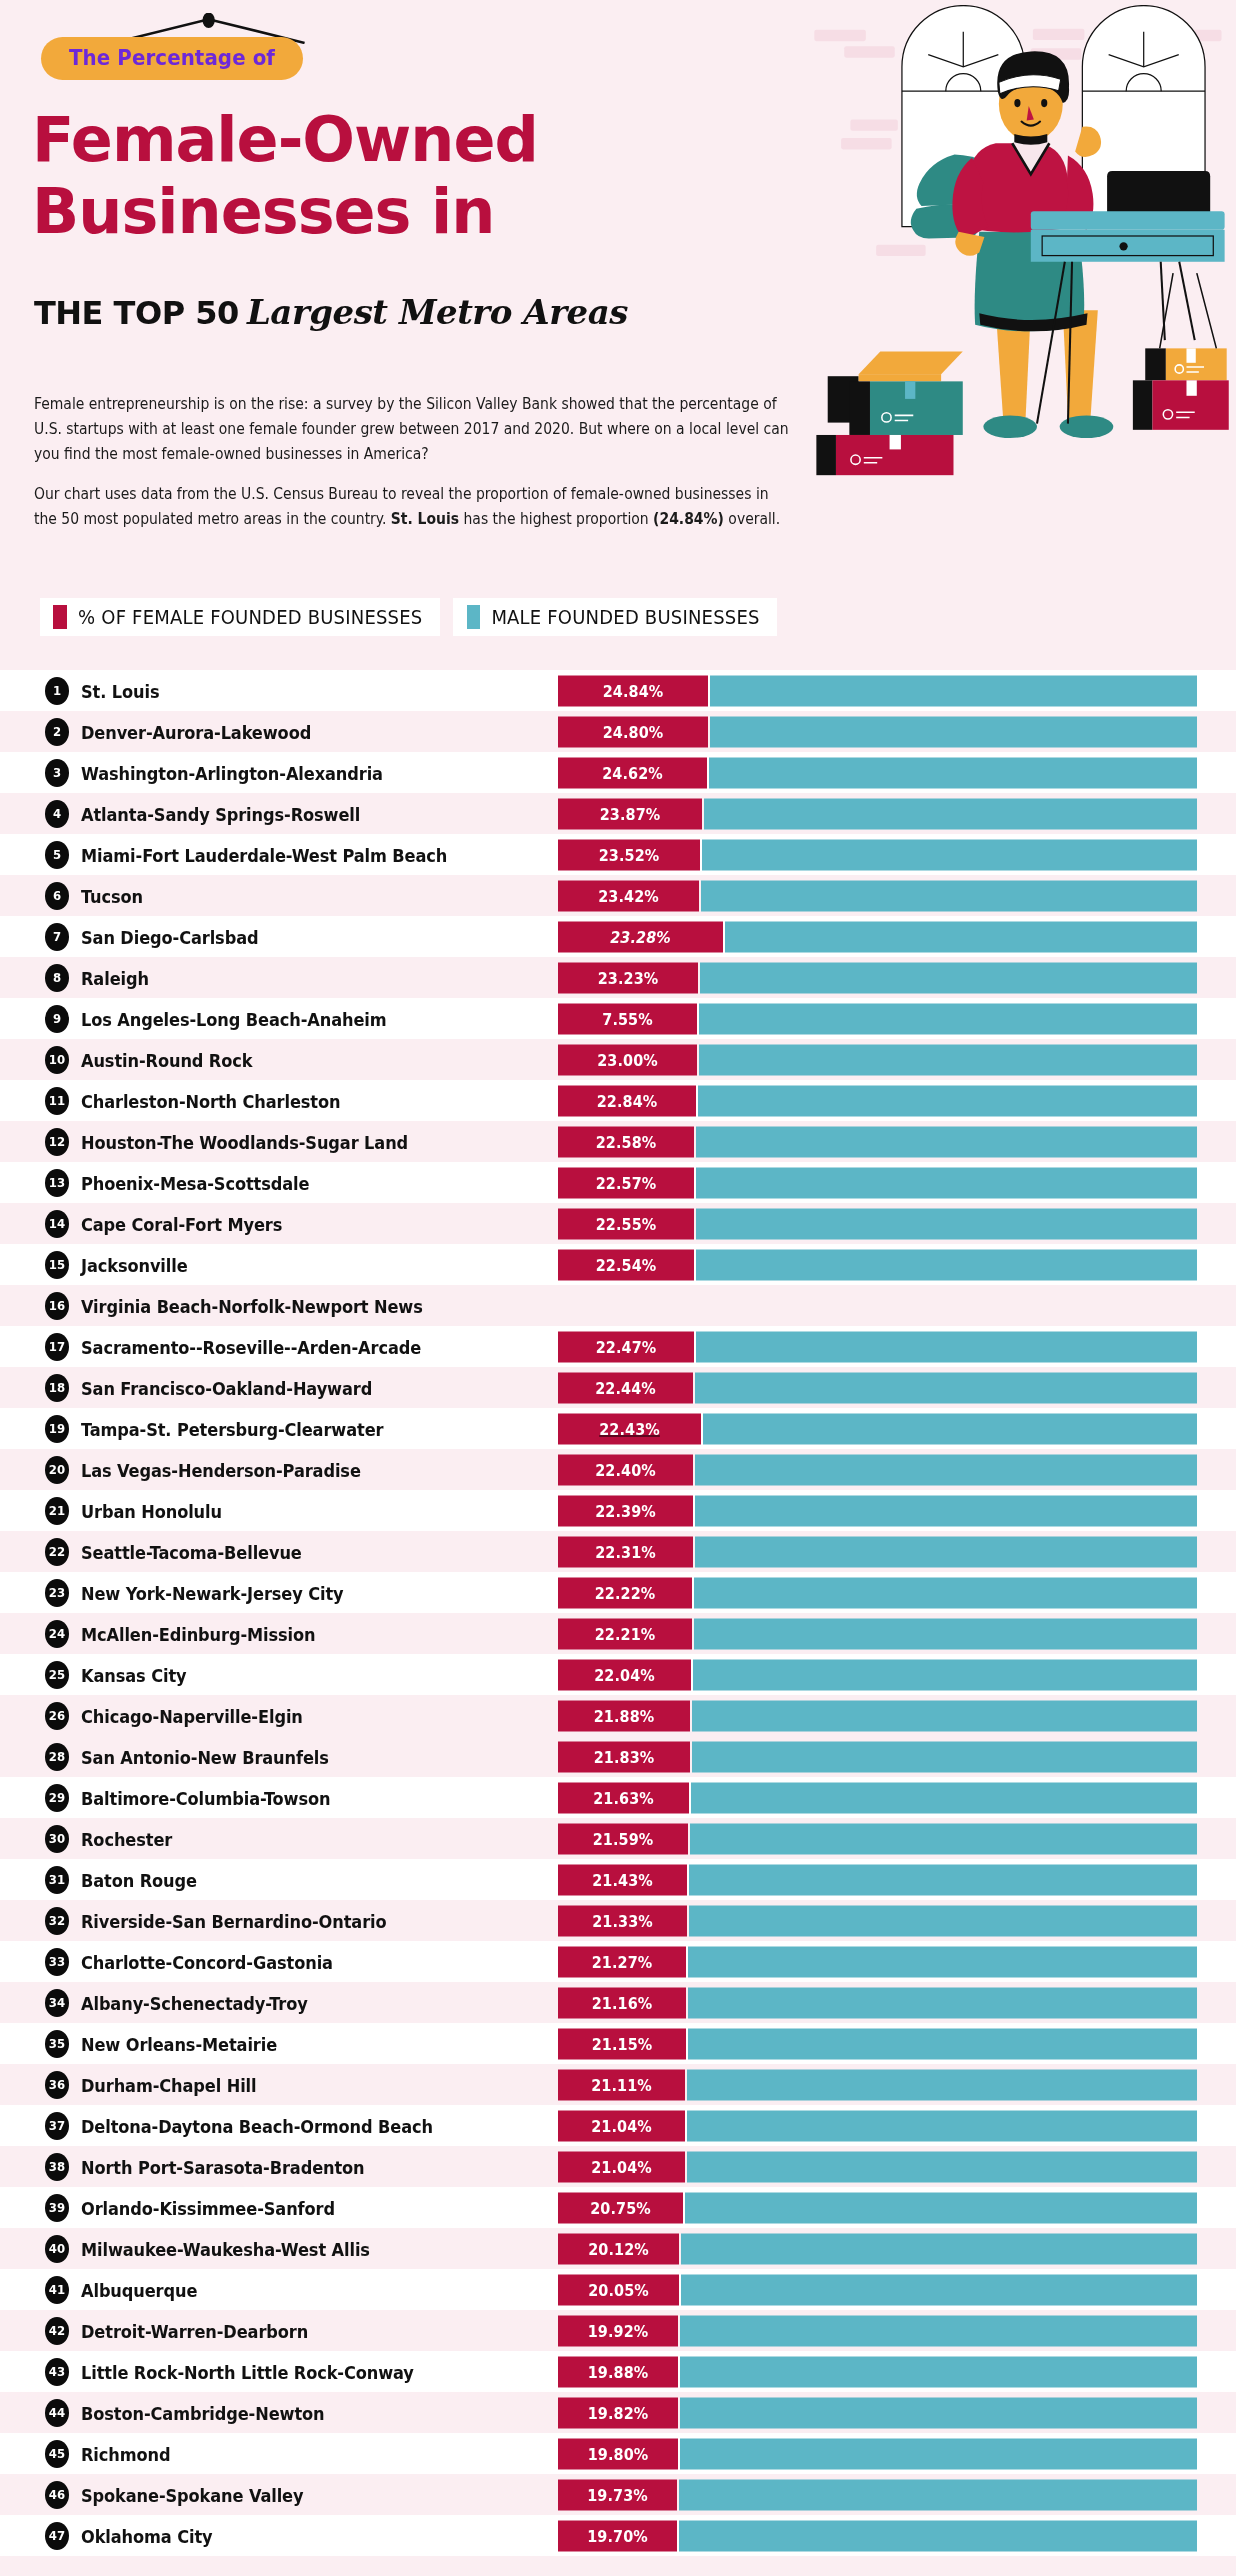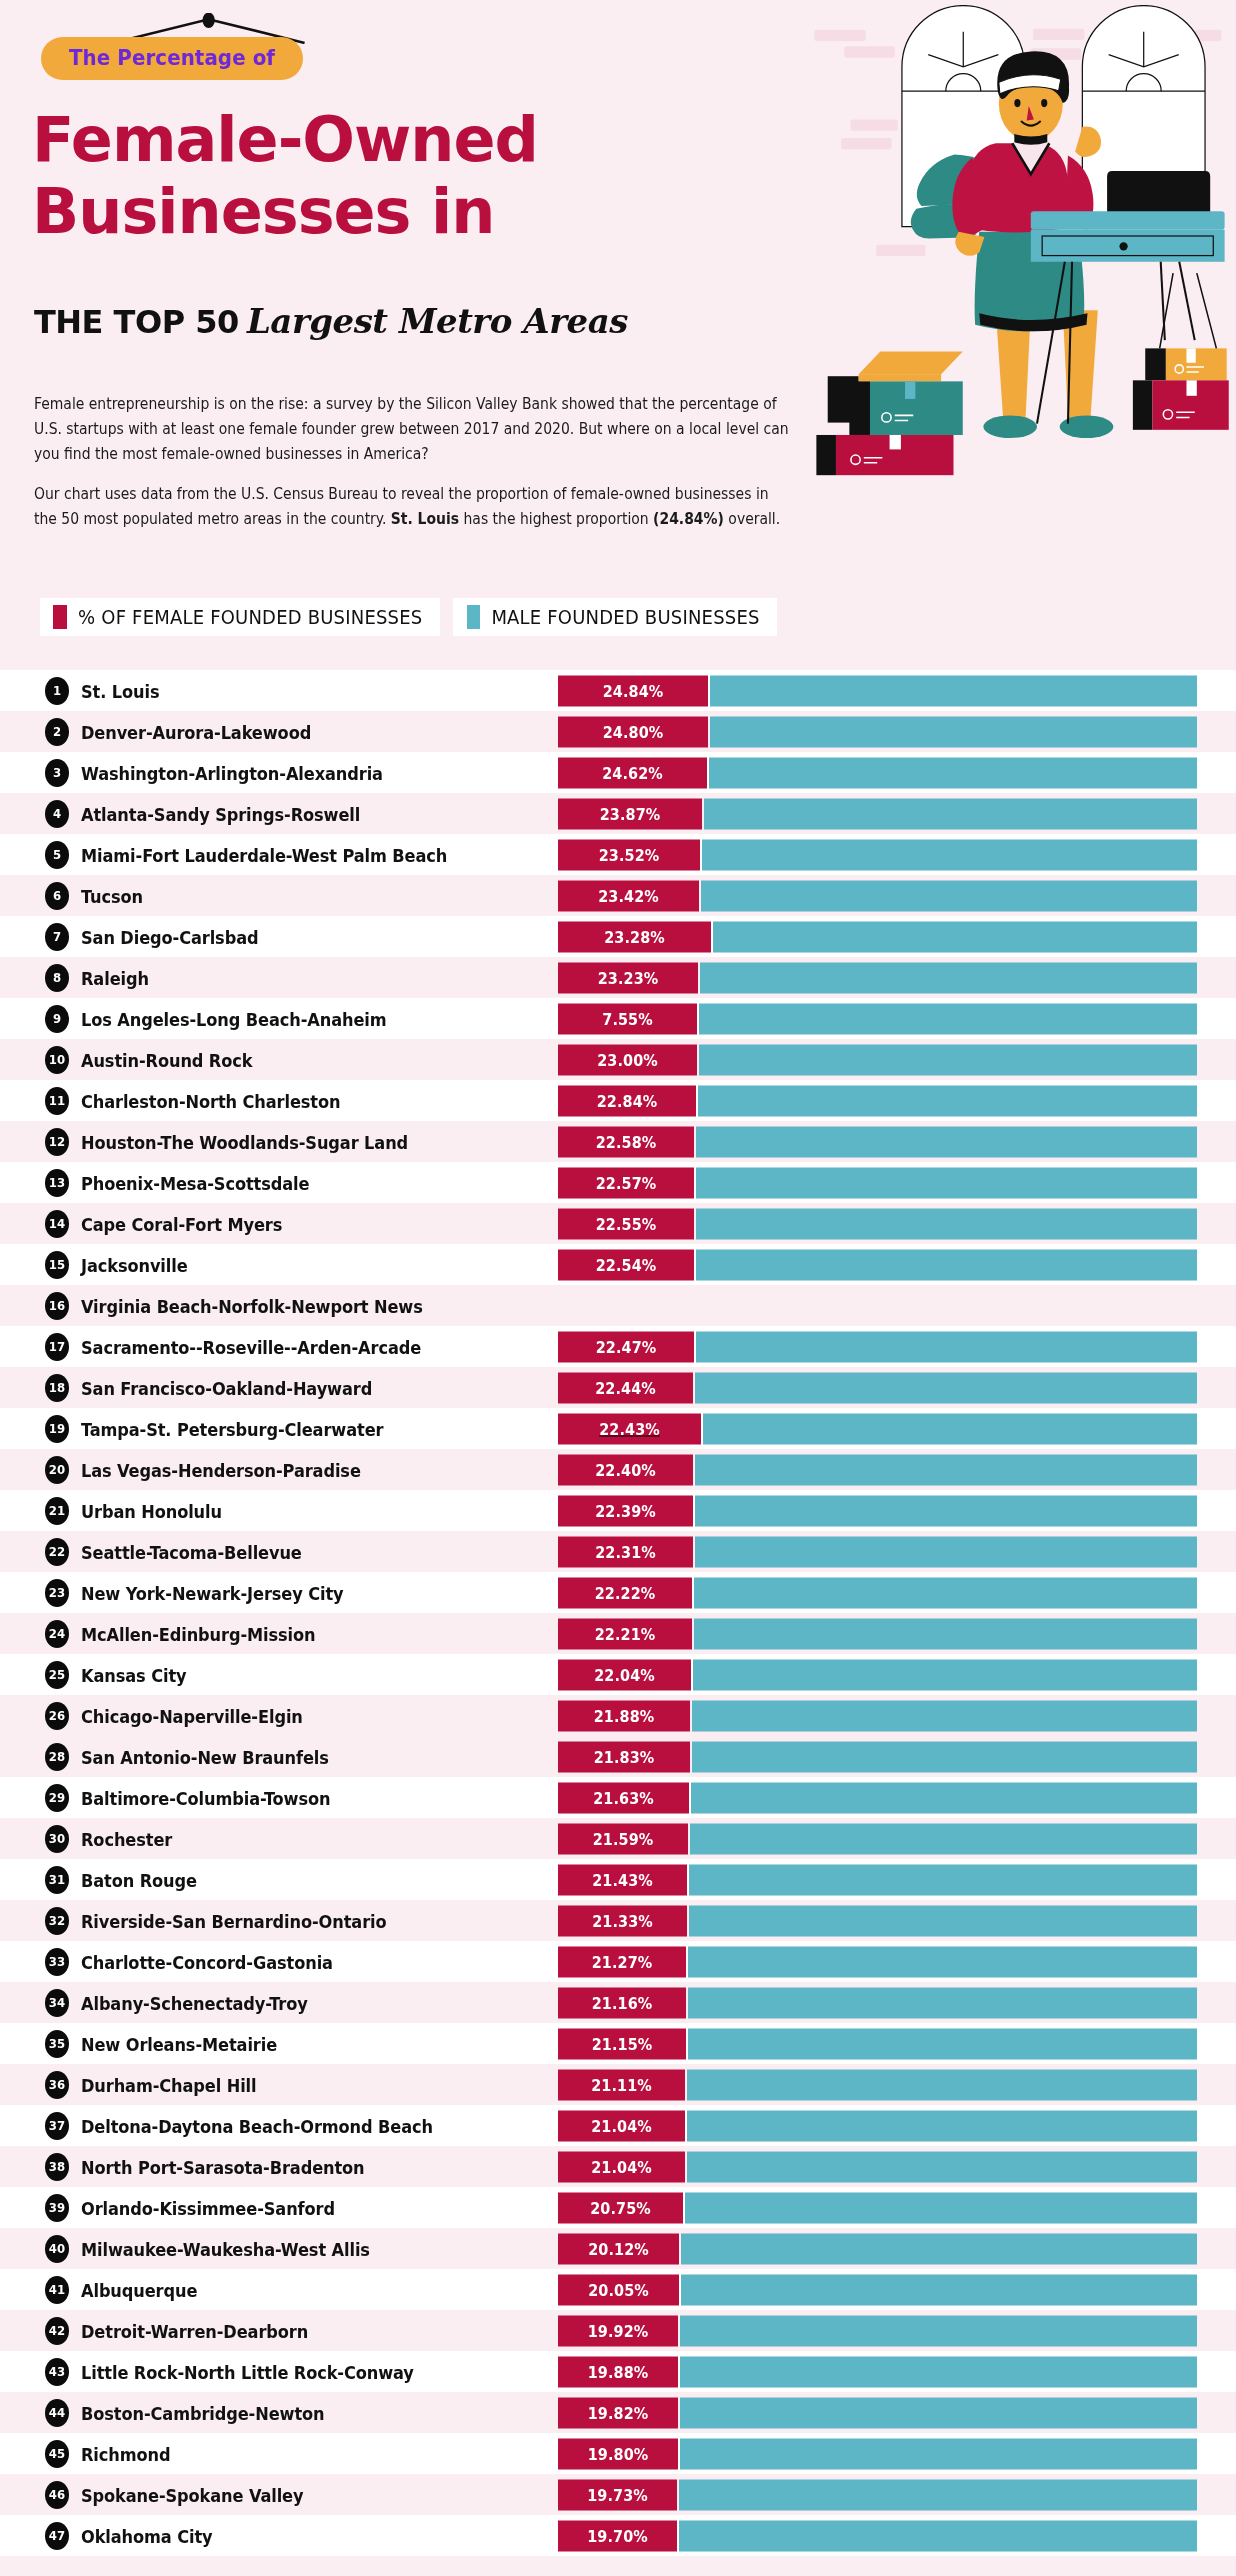--- a/index.html
+++ b/index.html
@@ -28,21 +28,21 @@
   }
   .title1,.title2{
     position:absolute;left:32px;
     font-family:"DejaVu Sans","Liberation Sans",sans-serif;
     font-weight:800;color:#b80f3e;font-size:62px;line-height:1;
     letter-spacing:-1px;white-space:nowrap;
   }
   .title1{top:109px;}
   .title2{top:181px;}
   .subtitle{
-    position:absolute;left:34px;top:301px;white-space:nowrap;
+    position:absolute;left:34px;top:292px;white-space:nowrap;
   }
   .sub-a{
     font-family:"DejaVu Sans","Liberation Sans",sans-serif;
     font-weight:800;font-size:32px;color:#111;letter-spacing:-0.5px;
   }
   .sub-b{
     font-family:"DejaVu Serif","Liberation Serif",serif;
     font-style:italic;font-weight:700;font-size:34px;color:#111;
     margin-left:8.2px;letter-spacing:-0.5px;
   }
@@ -320,21 +320,21 @@
           </div>
           <div class="bar-m"></div>
         </div>
       </div>
       <div class="row alt">
         <div class="rank">
           <span>7</span>
         </div>
         <div class="metro">San Diego-Carlsbad</div>
         <div class="bars">
-          <div class="bar-f" style="width: 153px;">
+          <div class="bar-f" style="width: 165px; font-style: italic;">
             <span>23.28%</span>
           </div>
           <div class="bar-m"></div>
         </div>
       </div>
       <div class="row">
         <div class="rank">
           <span>8</span>
         </div>
         <div class="metro">Raleigh</div>

